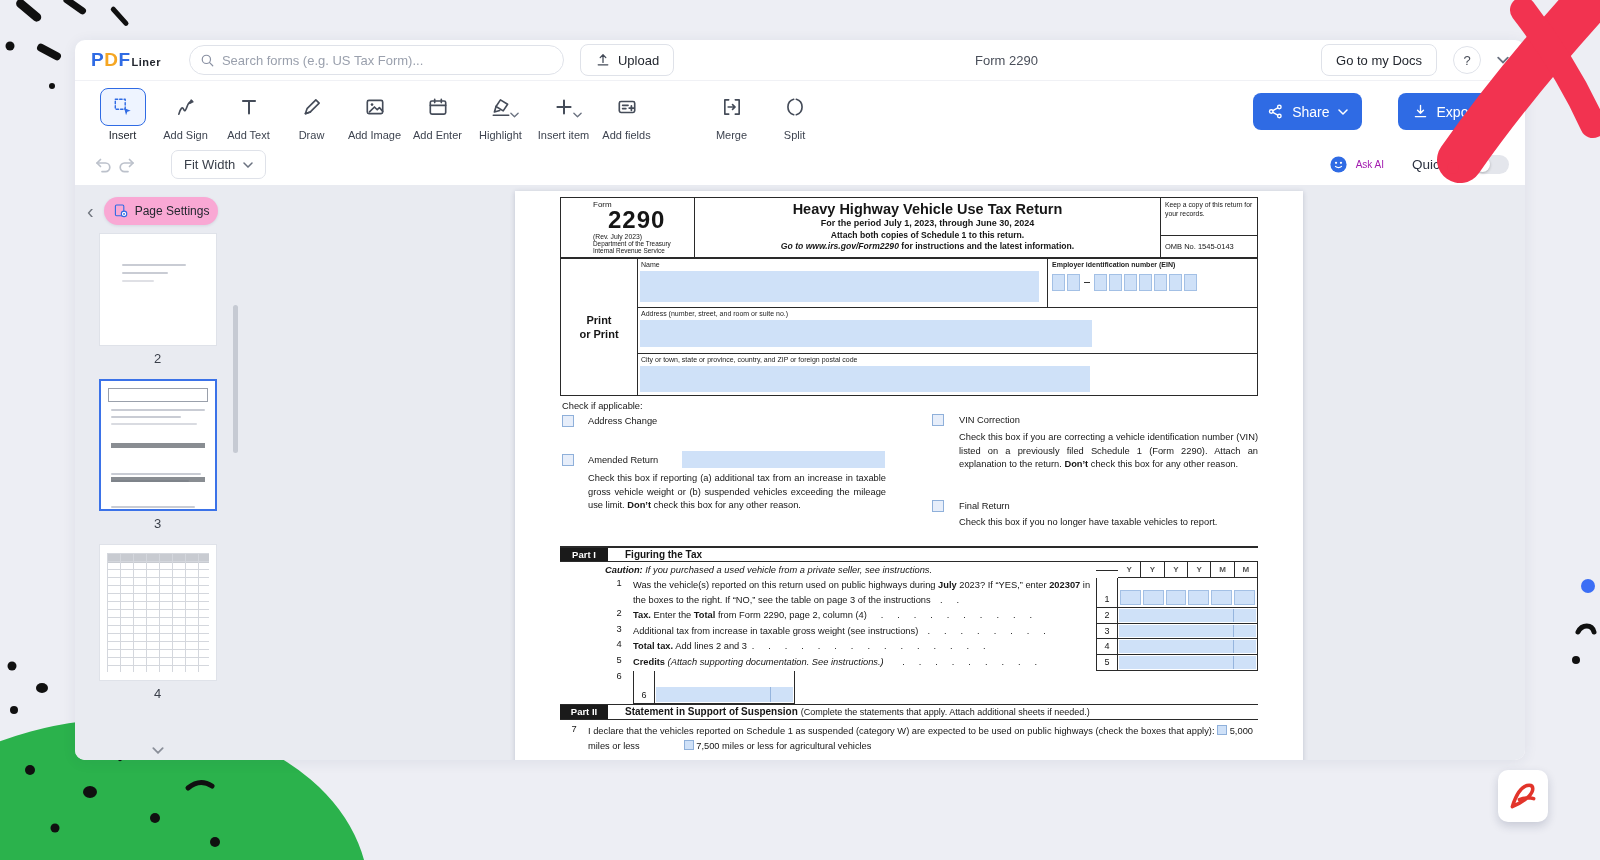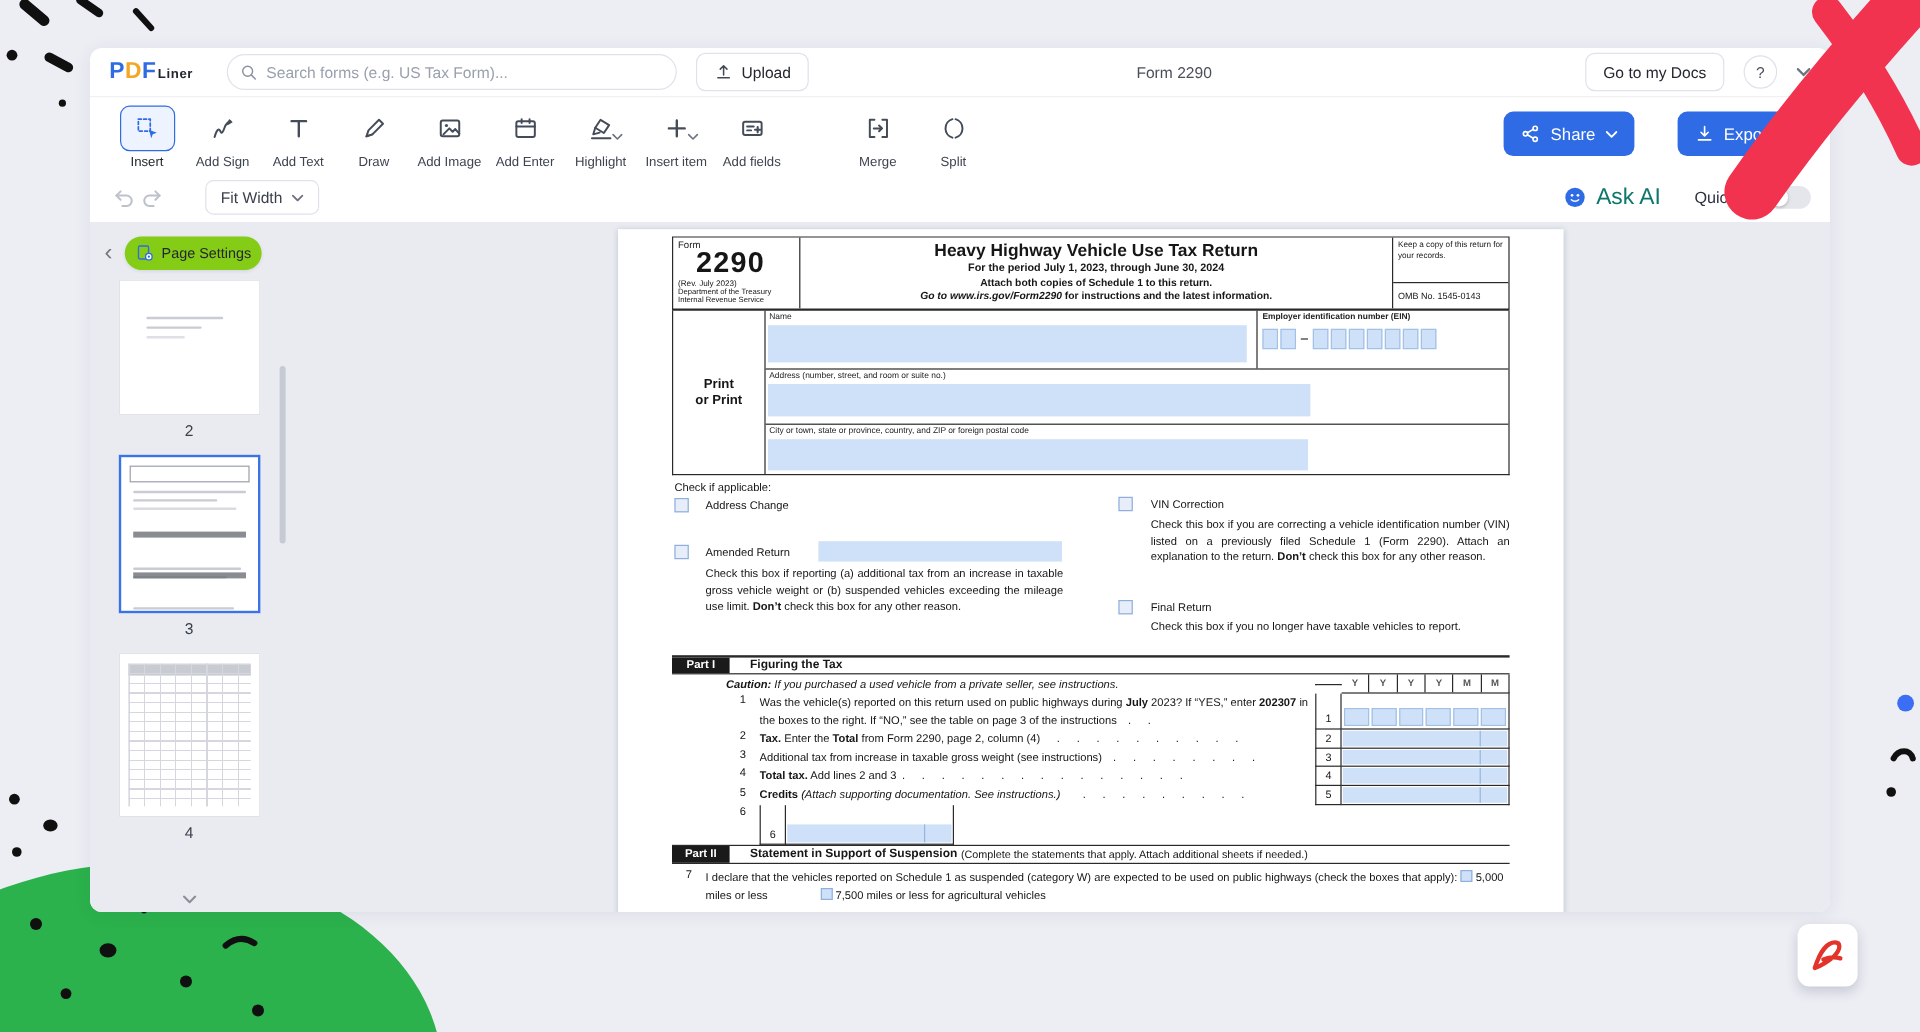--- a/index.html
+++ b/index.html
@@ -23,21 +23,21 @@
 
   
   .hdr { height:40px; display:flex; align-items:center; padding:0 16px; position:relative; }
   .logo { font-weight:bold; font-size:19px; letter-spacing:.5px; display:flex; align-items:baseline; }
   .logo .lp { color:#2f6be4; } .logo .ld { color:#f5a623; } .logo .lf { color:#2f6be4; }
   .logo .liner { color:#23272f; font-size:11px; font-weight:bold; margin-left:1px; }
   .search { margin-left:28px; width:375px; height:30px; background:#fff; border:1px solid #dfe2e9; border-radius:16px; display:flex; align-items:center; padding:0 10px; gap:7px; }
   .search input { border:none; outline:none; flex:1; font-size:13px; color:#3a3f4a; background:transparent; font-family:"Liberation Sans",sans-serif; }
   .search input::placeholder { color:#9aa0ad; }
   .upload-btn { margin-left:16px; height:32px; border:1px solid #dfe2e9; border-radius:8px; background:#fff; display:flex; align-items:center; gap:7px; padding:0 14px; font-size:13px; color:#23272f; cursor:pointer; }
-  .doc-title { position:absolute; left:872px; font-size:13px; color:#4a4f5a; }
+  .doc-title { position:absolute; left:900px; font-size:13px; color:#4a4f5a; }
   .hdr-right { margin-left:auto; display:flex; align-items:center; gap:16px; }
   .ghost-btn { height:32px; border:1px solid #dfe2e9; border-radius:8px; background:#fff; padding:0 14px; font-size:13px; color:#23272f; display:flex; align-items:center; cursor:pointer; }
   .help-btn { width:28px; height:28px; border:1px solid #dfe2e9; border-radius:50%; background:#fff; font-size:13px; color:#4a4f5a; display:flex; align-items:center; justify-content:center; cursor:pointer; }
   .hdr-chev { color:#6b7280; display:flex; }
 
   
   .tbar { height:64px; display:flex; align-items:flex-start; padding:7px 16px 0 16px; border-top:1px solid #f0f1f5; }
   .tool { width:63px; display:flex; flex-direction:column; align-items:center; cursor:pointer; }
   .ticon { height:38px; display:flex; align-items:center; justify-content:center; position:relative; }
   .ticon svg { stroke:#454c59; fill:none; stroke-width:1.5; stroke-linecap:round; stroke-linejoin:round; }
@@ -50,53 +50,53 @@
   .tbar-right { margin-left:auto; display:flex; gap:36px; padding-top:5px; }
   .blue-btn { height:37px; background:#2f6be4; color:#fff; border:none; border-radius:8px; font-size:14px; display:flex; align-items:center; gap:8px; padding:0 14px; cursor:pointer; font-family:"Liberation Sans",sans-serif; }
   .blue-btn svg { stroke:#fff; fill:none; stroke-width:1.6; stroke-linecap:round; stroke-linejoin:round; }
 
   
   .sbar { height:41px; display:flex; align-items:center; padding:0 16px; }
   .histbtn { width:24px; height:24px; display:flex; align-items:center; justify-content:center; cursor:pointer; }
   .histbtn svg { stroke:#bcc1cb; fill:none; stroke-width:1.7; stroke-linecap:round; stroke-linejoin:round; }
   .zoom-dd { margin-left:32px; height:29px; border:1px solid #dfe2e9; border-radius:7px; display:flex; align-items:center; gap:8px; padding:0 12px; font-size:13px; color:#3a3f4a; cursor:pointer; }
   .sbar-right { margin-left:auto; display:flex; align-items:center; gap:28px; }
-  .askai { display:flex; align-items:center; gap:8px; font-size:19px; color:#0f766e; cursor:pointer; }
+  .askai { display:flex; align-items:center; gap:8px; font-size:10px; color:#a21caf; cursor:pointer; }
   .qf { display:flex; align-items:center; gap:10px; font-size:13.5px; color:#2b3140; }
   .toggle { width:36px; height:19px; background:#e4e6ec; border-radius:10px; position:relative; cursor:pointer; }
   .toggle .knob { position:absolute; left:2px; top:2px; width:15px; height:15px; background:#fff; border-radius:50%; box-shadow:0 1px 3px rgba(0,0,0,.25); }
 
   
   .canvas { position:relative; height:575px; background:#e9ebf1; }
 
   
   .side { position:absolute; left:0; top:0; width:165px; height:100%; }
   .side-top { display:flex; align-items:center; padding:12px 6px 8px 10px; gap:8px; }
   .backchev { font-size:20px; color:#71767f; line-height:1; cursor:pointer; padding:0 2px; }
-  .ps-pill { background:#84cc16; border-radius:14px; box-shadow:0 1px 3px rgba(30,40,80,.10); display:flex; align-items:center; gap:6px; padding:6px 9px; font-size:12px; color:#23272f; cursor:pointer; white-space:nowrap; }
+  .ps-pill { background:#f9a8d4; border-radius:14px; box-shadow:0 1px 3px rgba(30,40,80,.10); display:flex; align-items:center; gap:6px; padding:6px 9px; font-size:12px; color:#23272f; cursor:pointer; white-space:nowrap; }
   .thumbs { display:flex; flex-direction:column; align-items:center; }
   .thumb { width:118px; background:#fff; border:1px solid #dfe2e9; position:relative; overflow:hidden; cursor:pointer; }
   .thumb.sel { border:2px solid #3b72e8; }
   .pnum { font-size:13px; color:#3a3f4a; margin:5px 0 13px 0; }
   .m-line { height:2px; background:#c9ccd4; border-radius:1px; }
   .t4grid { position:absolute; inset:8px 7px 8px 7px;
      background-image: repeating-linear-gradient(to bottom, #d4d7dd 0 1px, transparent 1px 8px),
                        repeating-linear-gradient(to right, #d4d7dd 0 1px, transparent 1px 13px); }
   .t4head { position:absolute; left:7px; right:7px; top:8px; height:10px; background:#9aa0ab; opacity:.55; }
   .side-scroll { position:absolute; right:2px; top:120px; width:5px; height:148px; background:#c6cad3; border-radius:3px; }
   .side-down { position:absolute; bottom:2px; left:50%; transform:translateX(-50%); color:#8a8f99; }
 
   
   .doc { position:absolute; left:440px; top:6px; width:788px; height:572px; background:#fff; box-shadow:0 1px 5px rgba(30,40,80,.20); }
   .form { position:absolute; left:45px; top:6px; width:698px; color:#161616; }
   .bfield { background:#cfe1f8; }
   .fcb { display:inline-block; width:12px; height:12px; background:#e7eefa; border:1px solid #8fb0da; cursor:pointer; }
   .icb { display:inline-block; width:10px; height:10px; background:#cfe1f8; border:1px solid #8fb0da; vertical-align:-1px; cursor:pointer; }
 
-  .fhead { display:flex; border:1px solid #2a2a2a; border-bottom:2px solid #2a2a2a; height:62px; }
+  .fhead { display:flex; border:1px solid #2a2a2a; border-bottom:2px solid #2a2a2a; height:62px;padding-left:28px; }
   .fh-left { width:106px; border-right:1px solid #2a2a2a; padding:2px 4px 0 4px; }
   .fh-form { font-size:8px; }
   .fh-num { font-size:24px; font-weight:bold; line-height:.95; letter-spacing:1px;margin-left:15px; }
   .fh-rev { font-size:6.8px; margin-top:1px; }
   .fh-small { font-size:6.4px; line-height:1.15; }
   .fh-center { flex:1; border-right:1px solid #2a2a2a; text-align:center; padding-top:3px; }
   .fh-title { font-size:14.5px; font-weight:bold; }
   .fh-period { font-size:9px; font-weight:bold; margin-top:1px; }
   .fh-attach { font-size:8.6px; font-weight:bold; margin-top:2px; }
   .fh-goto { font-size:8.6px; font-weight:bold; margin-top:1px; }

